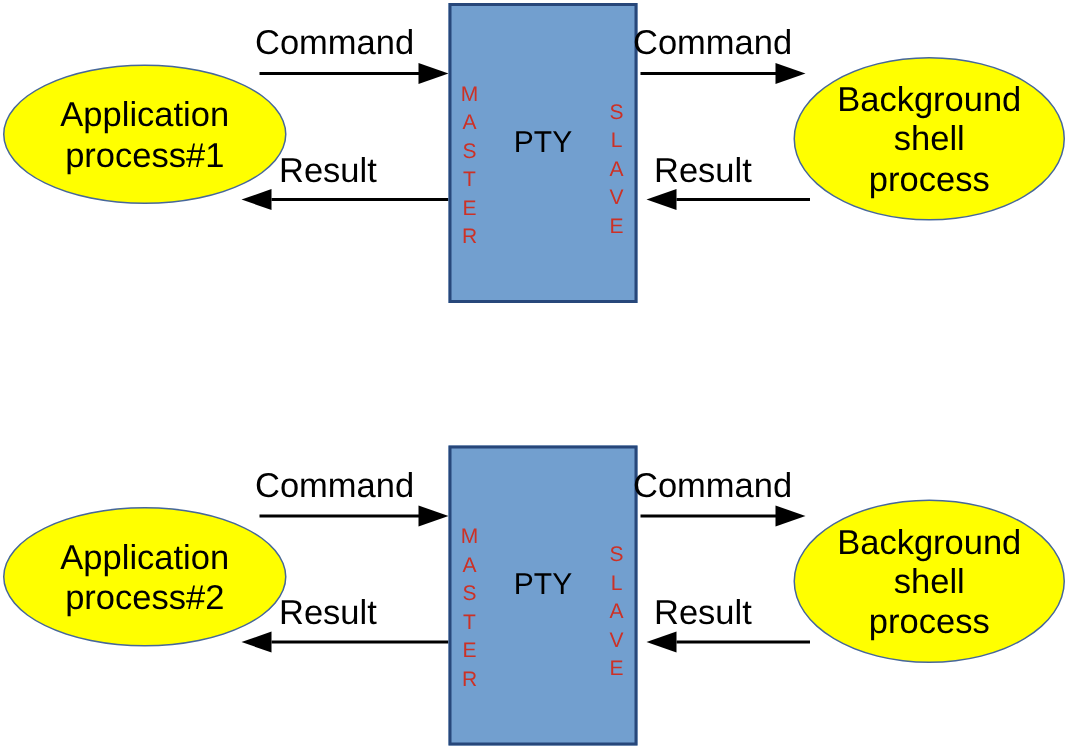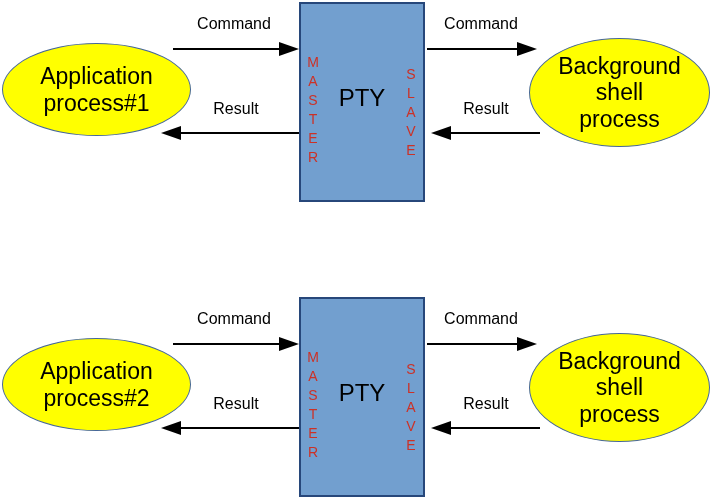--- a/index.html
+++ b/index.html
@@ -17,30 +17,30 @@
   }
   .ellipse-left  { left:2px;   top:43px; width:189px; height:93px; }
   .ellipse-right { left:529px; top:38px; width:181px; height:109px; }
   .etext { font-size:23px; line-height:1.15; color:var(--text-color,#000); white-space:pre-line; }
 
   .box {
     position:absolute; left:299px; top:2px; width:126px; height:200px;
     background:var(--box-fill,#729fcf); border:2px solid var(--box-border,#27477a);
   }
   .pty { position:absolute; left:0; right:0; top:80px; text-align:center;
-         font-size:24px; color:var(--text-color,#000); }
+         font-size:20px; color:var(--text-color,#000); }
   .vlabel {
     position:absolute; writing-mode:vertical-rl; text-orientation:upright;
     font-size:14px; letter-spacing:3px; line-height:1;
     color:var(--side-label,#cc3126);
   }
   .master { left:5px;  top:50px; }
   .slave  { right:5px; top:62px; }
 
-  .arrow-label { position:absolute; font-size:16px; color:var(--text-color,#000); text-align:center; white-space:nowrap; }
+  .arrow-label { position:absolute; font-size:23px; color:var(--text-color,#000); text-align:left; white-space:nowrap; }
   .cmd-left  { left:170px; top:15px; width:128px; }
   .res-left  { left:186px; top:100px; width:100px; }
   .cmd-right { left:422px; top:15px; width:118px; }
   .res-right { left:436px; top:100px; width:100px; }
 
   .aline { position:absolute; height:2px; background:var(--arrow-color,#000); }
   .cmd-left-line  { left:173px; top:48px;  width:107px; }
   .res-left-line  { left:181px; top:132px; width:118px; }
   .cmd-right-line { left:427px; top:48px;  width:91px;  }
   .res-right-line { left:451px; top:132px; width:89px;  }

